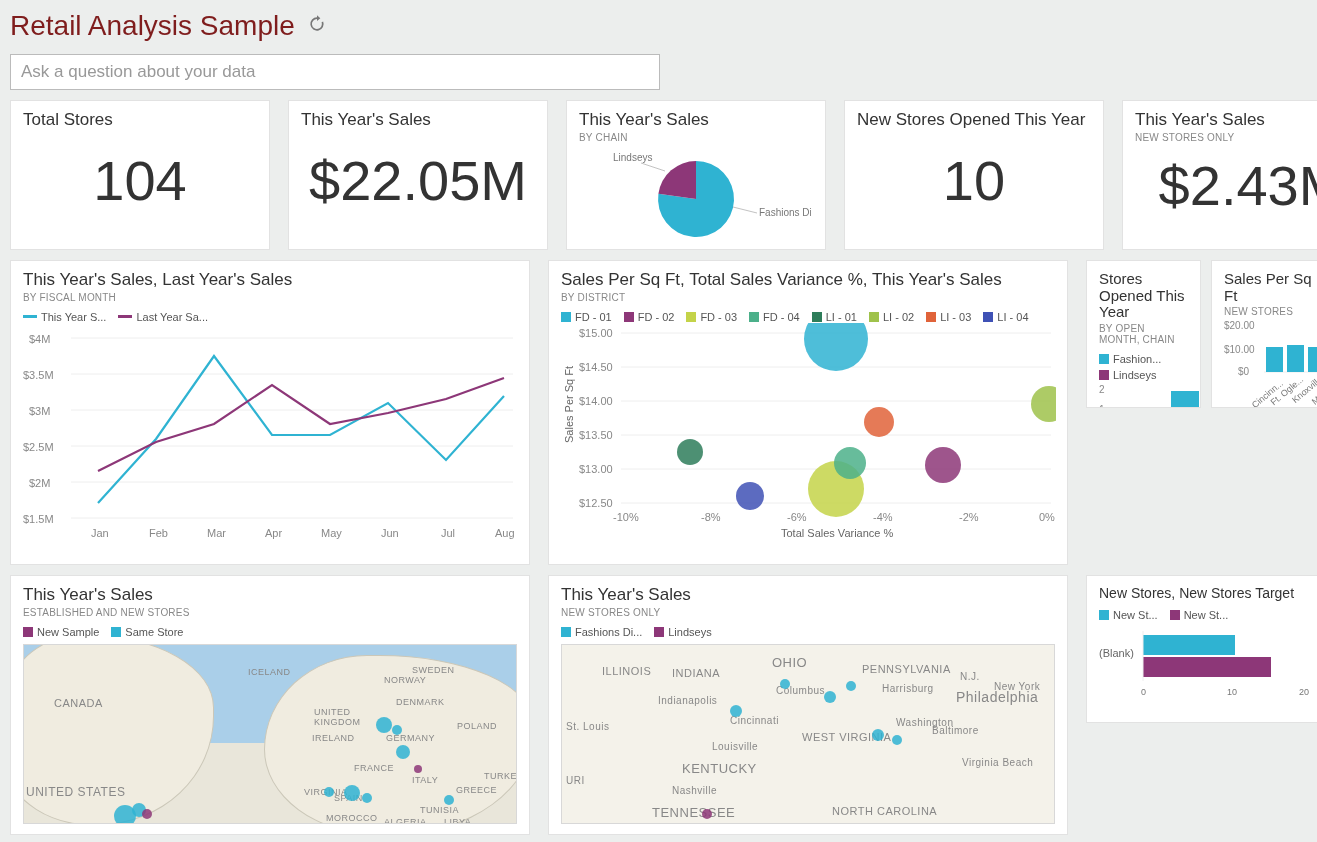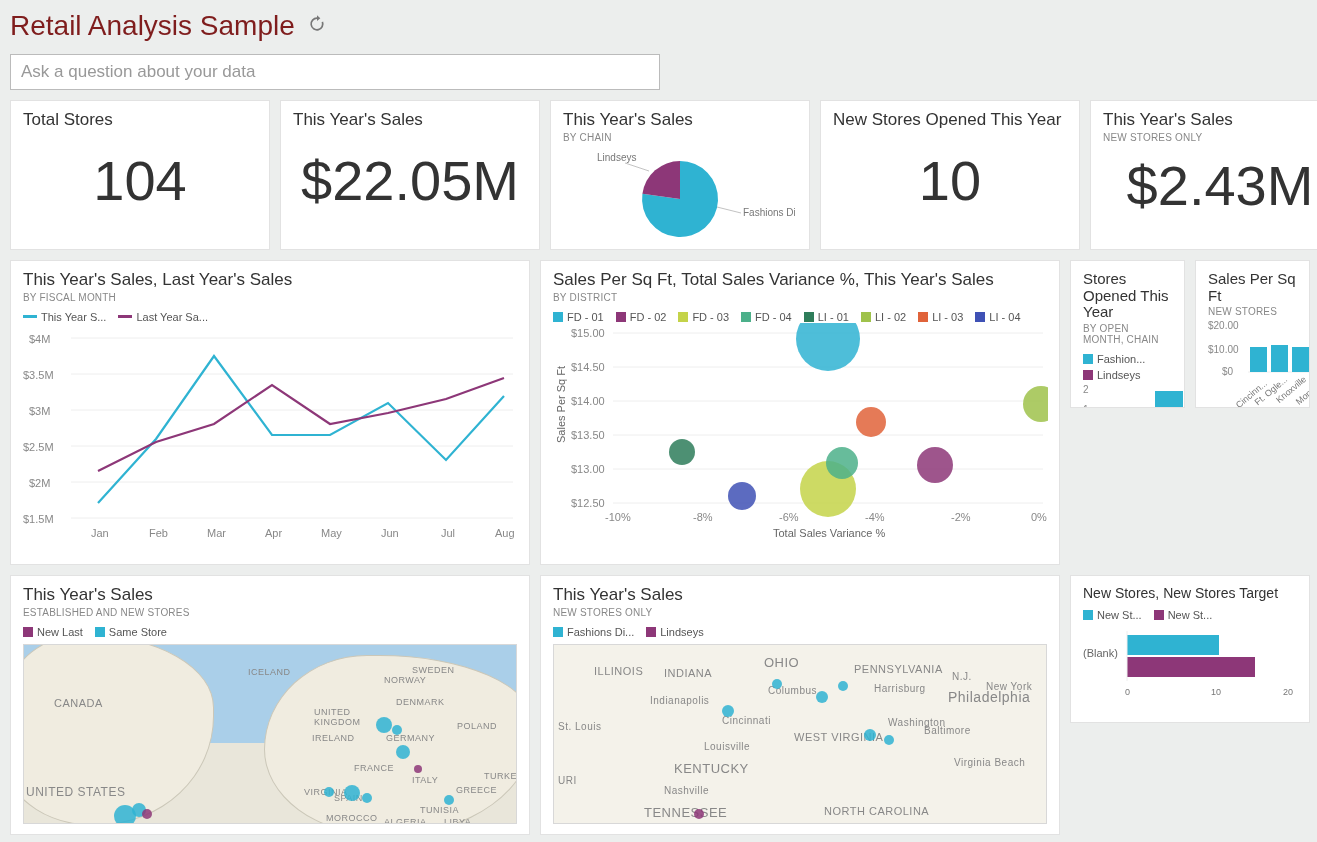--- a/index.html
+++ b/index.html
@@ -4,21 +4,21 @@
 <style>
   * { box-sizing: border-box; margin: 0; padding: 0; }
   body { font-family: "Segoe UI Light", "Segoe UI", Arial, sans-serif; background:#eceeed; color:#333; font-weight:300; }
   .page { width:1317px; padding:4px 10px; }
   .titlebar { display:flex; align-items:center; gap:12px; height:44px; }
   .titlebar h1 { font-size:28px; font-weight:300; color:#7f1d1d; }
   .refresh-icon svg { width:20px; height:20px; fill:#777; }
   .searchbox { width:650px; height:36px; margin:6px 0 10px 0; }
   .searchbox input { width:100%; height:100%; border:1px solid #bbb; background:#fff; padding:0 10px; font-size:17px; color:#0f172a; font-family:inherit; outline:none; }
   .searchbox input::placeholder { color:#999; }
-  .grid { display:grid; gap:10px; }
+  .grid { display:grid; gap:18px; }
   .row1 { grid-template-columns: 260px 260px 260px 260px 260px; margin-bottom:10px; }
   .row2 { grid-template-columns: 520px 520px 240px; margin-bottom:10px; }
   .row3 { grid-template-columns: 520px 520px 240px; }
   .stack { display:flex; gap:10px; }
   .tile { background:#fff; border:1px solid #e2e2e2; padding:10px 12px 8px 12px; position:relative; overflow:hidden; }
   .tile-title { font-size:17px; color:#333; font-weight:400; line-height:1.1; }
   .tile-sub { font-size:10px; color:#888; text-transform:uppercase; letter-spacing:.2px; margin-top:2px; }
   .bignum { font-size:56px; font-weight:300; color:#333; text-align:center; margin-top:18px; }
   .legend { display:flex; flex-wrap:wrap; gap:12px; row-gap:4px; margin-top:8px; font-size:11px; color:#555; }
   .lg { display:flex; align-items:center; gap:4px; white-space:nowrap; }
@@ -303,21 +303,21 @@
   </div>
 
   <div class="grid row3">
 
     <div class="tile" style="height:260px;">
       <div class="tile-title">This Year's Sales</div>
       <div class="tile-sub">ESTABLISHED AND NEW STORES</div>
       <div class="legend">
         <span class="lg">
             <span class="sq" style="background:#8d3778;"></span>
-            <span>New Last</span>
+            <span>New Sample</span>
           </span>
         <span class="lg">
             <span class="sq" style="background:#2fb3d2;"></span>
             <span>Same Store</span>
           </span>
       </div>
       <div class="map-placeholder">
         <div class="map-land" style="left:-30px; top:-10px; width:220px; height:190px;"></div>
         <div class="map-land" style="left:240px; top:10px; width:270px; height:180px;"></div>
         <span class="map-text" style="left:30px; top:52px;">CANADA</span>

